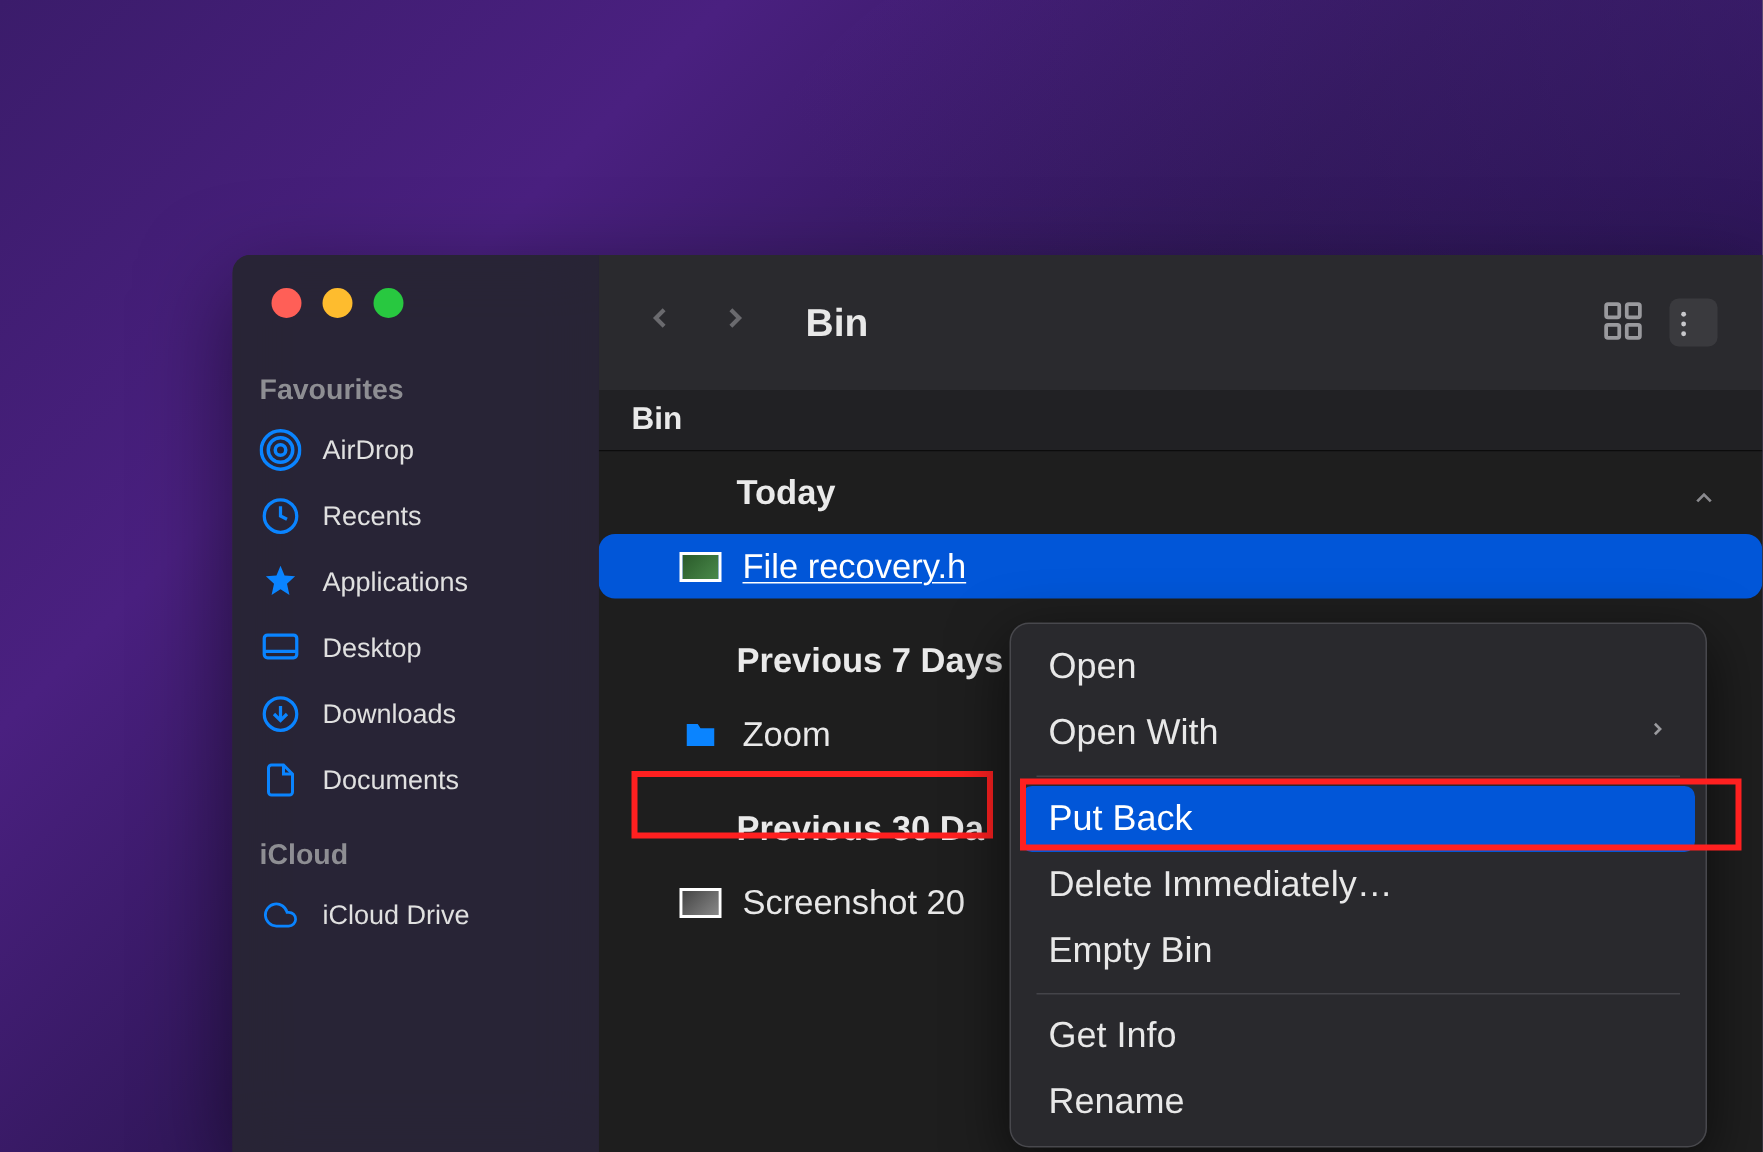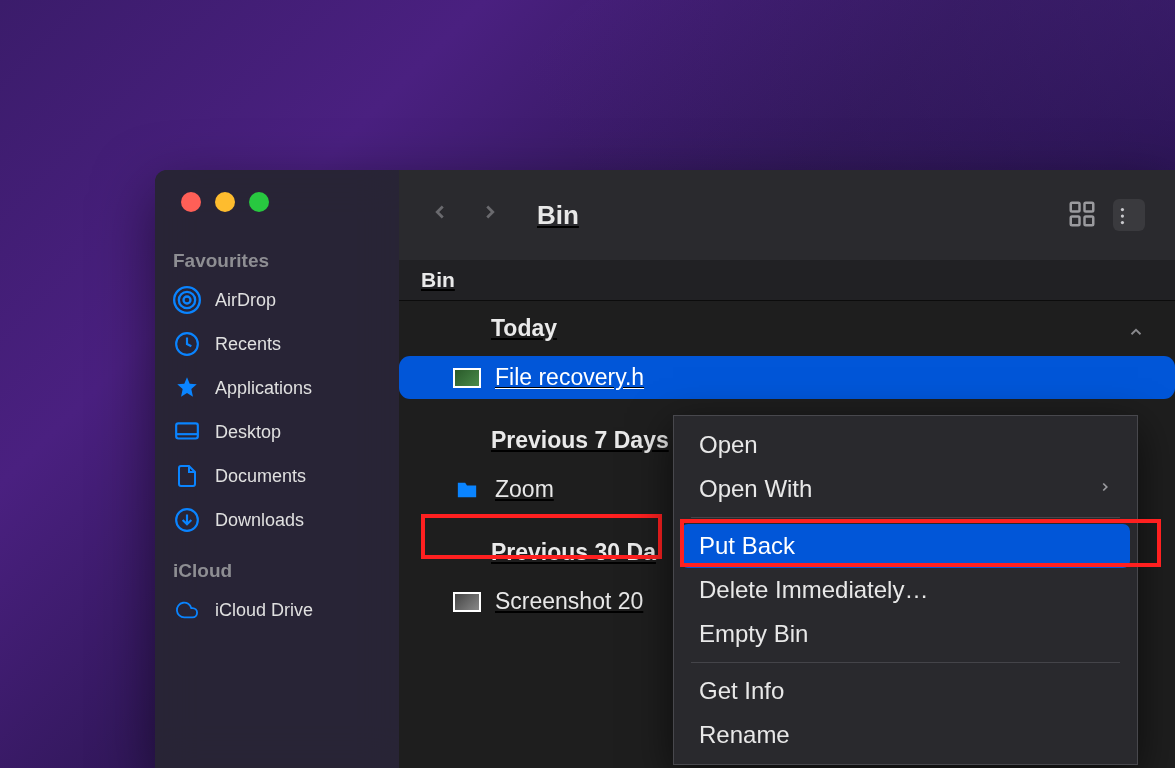--- a/index.html
+++ b/index.html
@@ -78,21 +78,20 @@
       align-items: center;
       justify-content: center;
       color: #0a84ff;
       flex-shrink: 0;
     }
     .main-area {
       flex: 1;
       background: #1e1e1e;
       display: flex;
       flex-direction: column;
-      text-decoration: underline;
     }
     .toolbar {
       height: 90px;
       display: flex;
       align-items: center;
       padding: 0 30px;
       gap: 28px;
       background: #2a2a2e;
     }
     .nav-arrow {
@@ -181,21 +180,21 @@
     .folder-icon-svg {
       fill: #0a84ff;
     }
     .context-menu {
       position: absolute;
       left: 673px;
       top: 415px;
       width: 465px;
       background: rgba(42, 42, 46, 0.98);
       border: 1px solid rgba(120, 120, 125, 0.4);
-      border-radius: 0;
+      border-radius: 13px;
       padding: 7px;
       box-shadow: 0 12px 40px rgba(0,0,0,0.6);
     }
     .menu-item {
       display: flex;
       align-items: center;
       justify-content: space-between;
       padding: 8px 18px;
       color: #e8e8e8;
       font-size: 24px;
@@ -276,36 +275,36 @@
         <svg viewBox="0 0 24 24" width="26" height="26" fill="none" stroke="#0a84ff" stroke-width="2">
             <rect x="2" y="4" width="20" height="14" rx="2"></rect>
             <line x1="2" y1="14" x2="22" y2="14"></line>
           </svg>
       </span>
       <span>Desktop</span>
     </div>
 
     <div class="sidebar-item">
       <span class="sidebar-icon">
+        <svg viewBox="0 0 24 24" width="26" height="26" fill="none" stroke="#0a84ff" stroke-width="2">
+            <circle cx="12" cy="12" r="10"></circle>
+            <path d="M12 7v8M8 12l4 4 4-4"></path>
+          </svg>
+      </span>
+      <span>Downloads</span>
+    </div>
+
+    <div class="sidebar-item">
+      <span class="sidebar-icon">
         <svg viewBox="0 0 24 24" width="24" height="26" fill="none" stroke="#0a84ff" stroke-width="2">
             <path d="M14 2H6a2 2 0 0 0-2 2v16a2 2 0 0 0 2 2h12a2 2 0 0 0 2-2V8z"></path>
             <path d="M14 2v6h6"></path>
           </svg>
       </span>
       <span>Documents</span>
-    </div>
-
-    <div class="sidebar-item">
-      <span class="sidebar-icon">
-        <svg viewBox="0 0 24 24" width="26" height="26" fill="none" stroke="#0a84ff" stroke-width="2">
-            <circle cx="12" cy="12" r="10"></circle>
-            <path d="M12 7v8M8 12l4 4 4-4"></path>
-          </svg>
-      </span>
-      <span>Downloads</span>
     </div>
 
     <div class="sidebar-section-title" style="padding-top:18px">iCloud</div>
 
     <div class="sidebar-item">
       <span class="sidebar-icon">
         <svg viewBox="0 0 24 24" width="28" height="22" fill="none" stroke="#0a84ff" stroke-width="2">
             <path d="M18 10h-1.26A8 8 0 1 0 9 20h9a5 5 0 0 0 0-10z"></path>
           </svg>
       </span>

